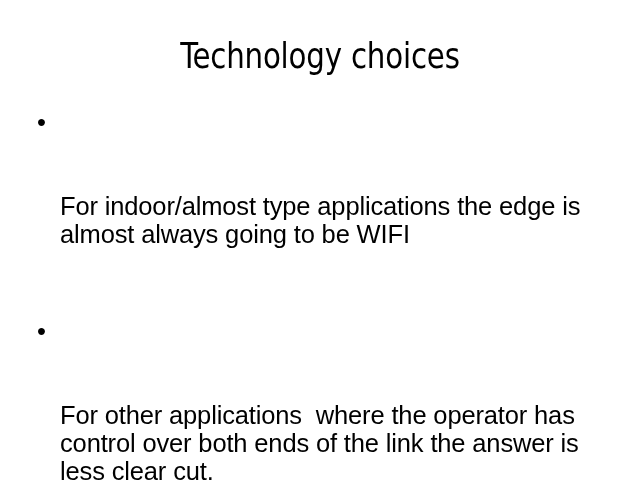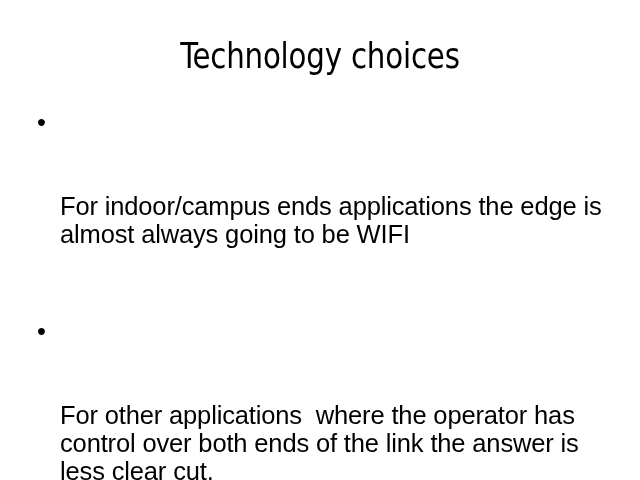--- a/index.html
+++ b/index.html
@@ -86,21 +86,21 @@
 <body>
 
 <div class="slide">
 
   <h1 class="slide-title">Technology choices</h1>
 
   <div class="body-area">
 
     <div class="bullet-item">
       <span class="bullet-marker">•</span>
-      <span class="bullet-text">For indoor/campus ends applications the edge is almost always going to be WIFI</span>
+      <span class="bullet-text">For indoor/almost type applications the edge is almost always going to be WIFI</span>
     </div>
 
     <div class="bullet-item">
       <span class="bullet-marker">•</span>
       <span class="bullet-text">For other applications  where the operator has control over both ends of the link the answer is less clear cut.</span>
     </div>
 
   </div>
 
 </div>

